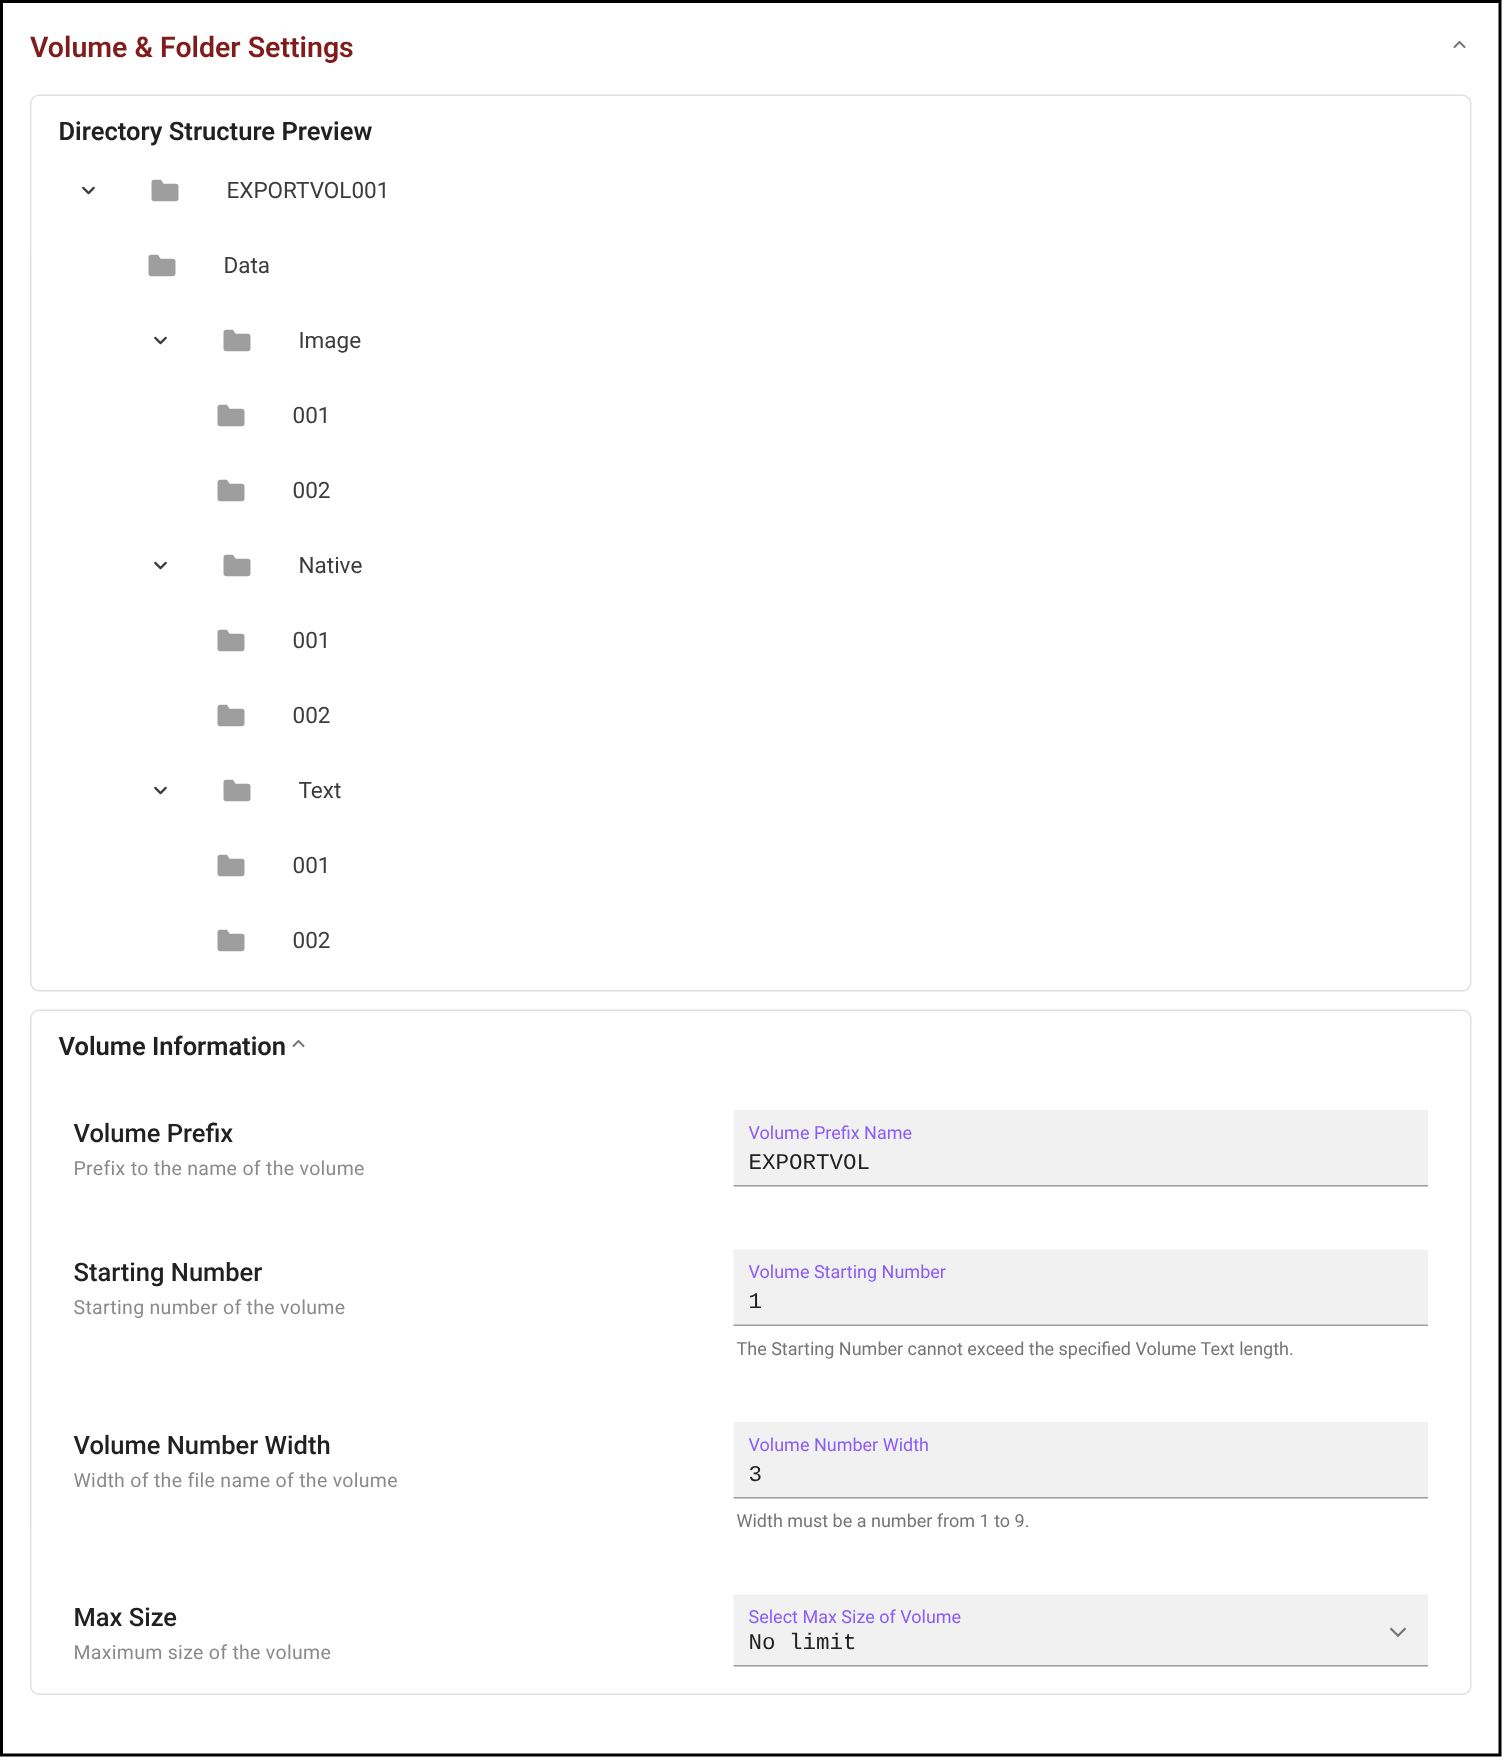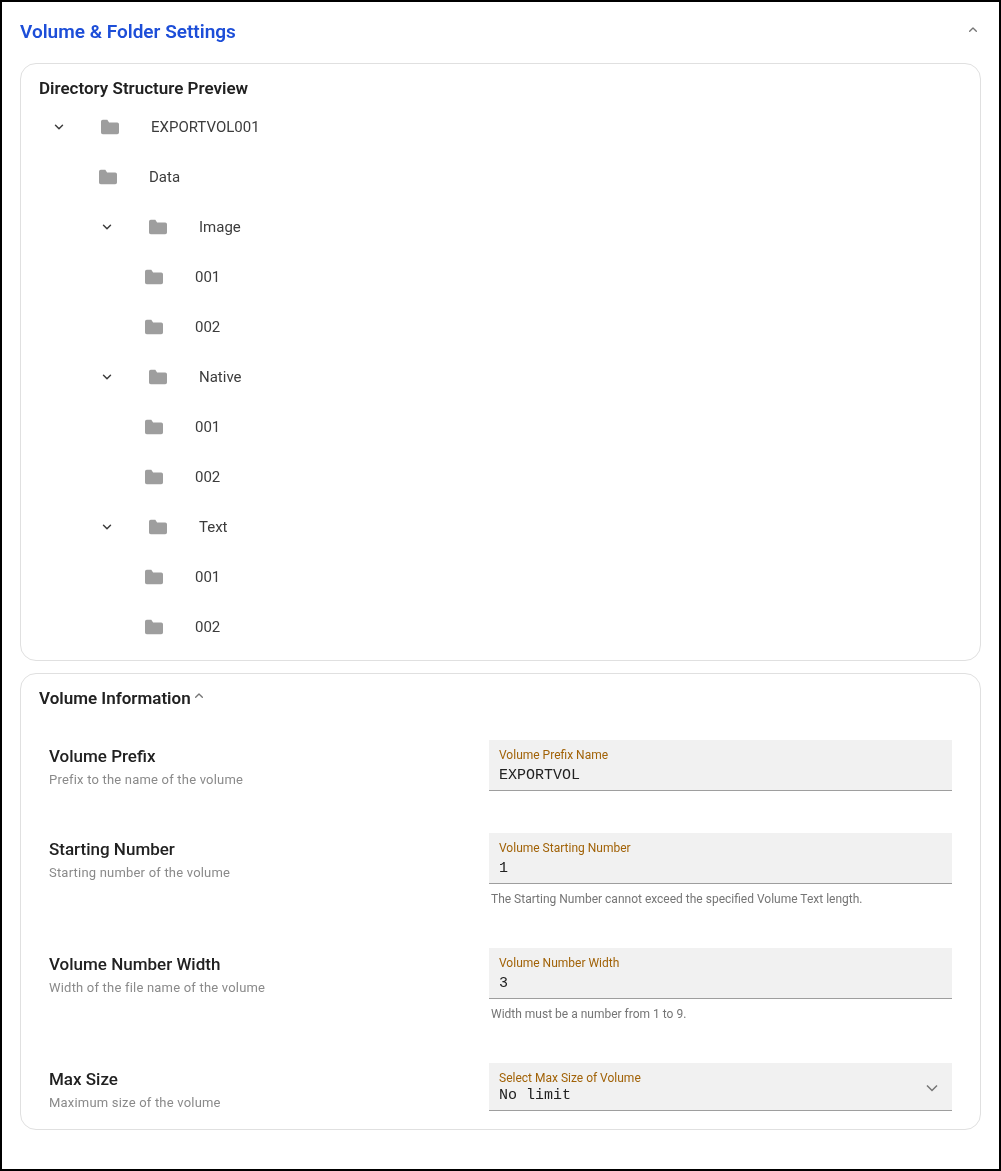--- a/index.html
+++ b/index.html
@@ -15,25 +15,25 @@
   }
   .header-row {
     display: flex;
     justify-content: space-between;
     align-items: center;
     margin-bottom: 20px;
   }
   .header-row h1 {
     font-size: 19px;
     font-weight: 600;
-    color: #1d4ed8;
+    color: #7f1d1d;
   }
   .panel {
     border: 1px solid #e0e0e0;
-    border-radius: 16px;
+    border-radius: 6px;
     padding: 14px 18px 18px 18px;
     margin-bottom: 12px;
   }
   .panel-title {
     font-size: 17px;
     font-weight: 600;
     color: #212121;
     margin-bottom: 14px;
   }
   .panel-header-row {
@@ -101,21 +101,21 @@
   .form-right { flex: 1; }
   .input-wrap {
     background: #f1f1f1;
     border-bottom: 1px solid #9e9e9e;
     padding: 8px 10px 6px 10px;
     position: relative;
   }
   .input-wrap.select { padding-right: 36px; }
   .input-float {
     font-size: 12px;
-    color: #a16207;
+    color: #8b5cf6;
     margin-bottom: 2px;
   }
   .input-val {
     font-size: 15px;
     color: #212121;
     background: transparent;
     border: none;
     outline: none;
     width: 100%;
     padding: 0;

